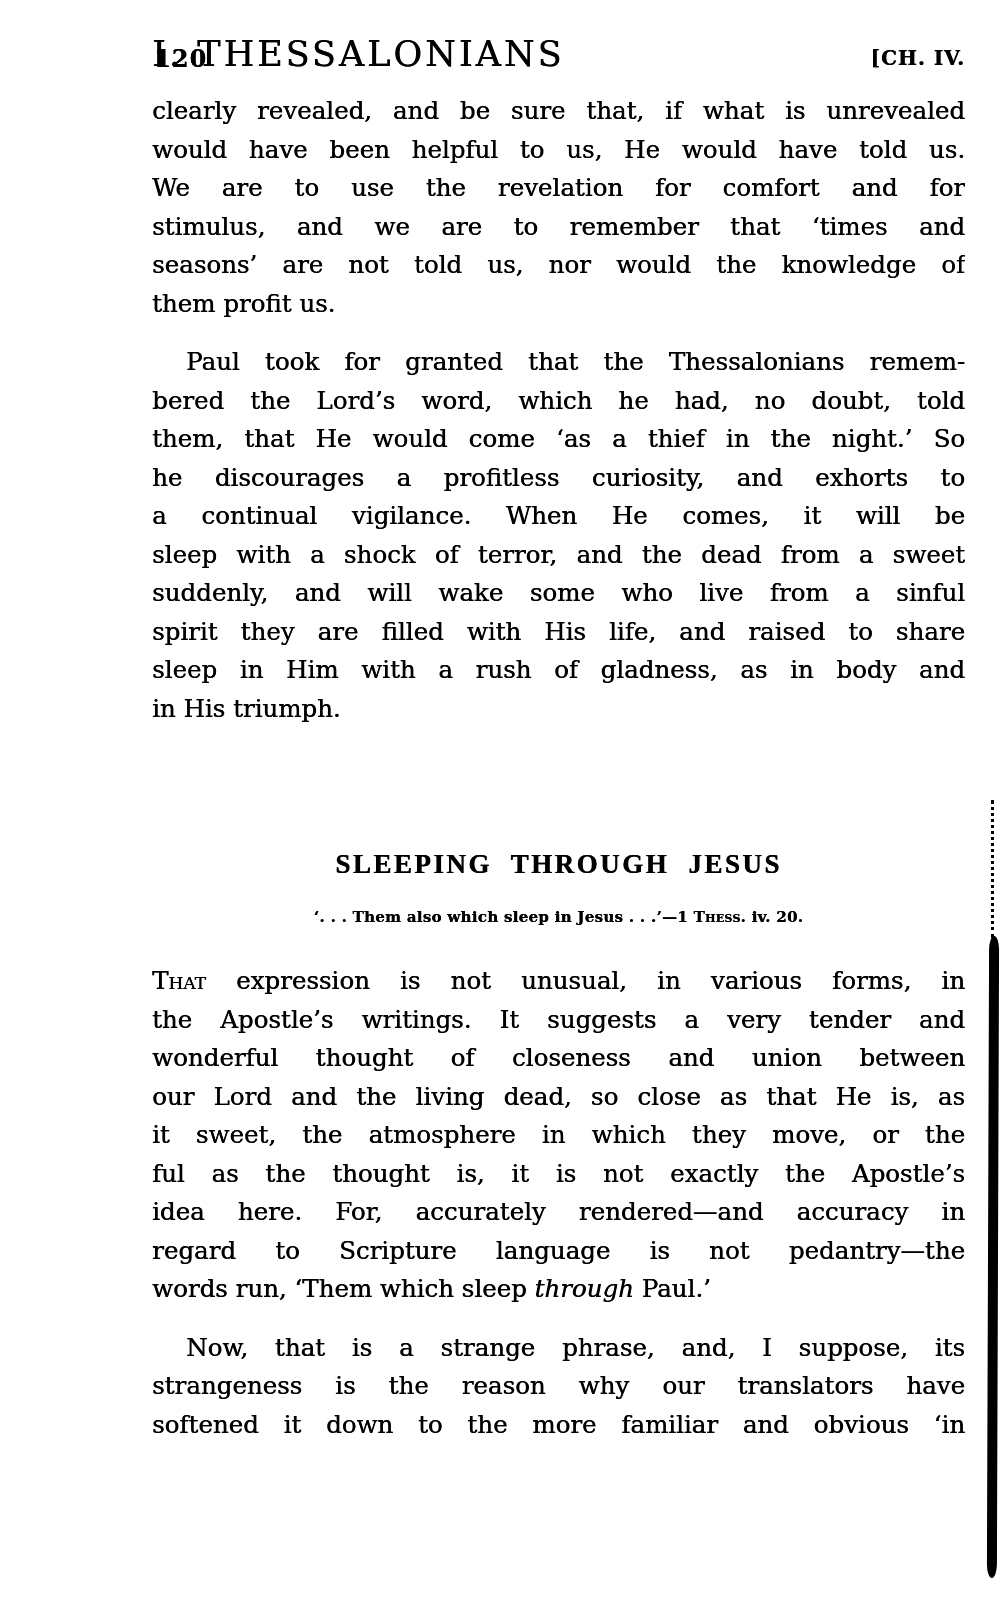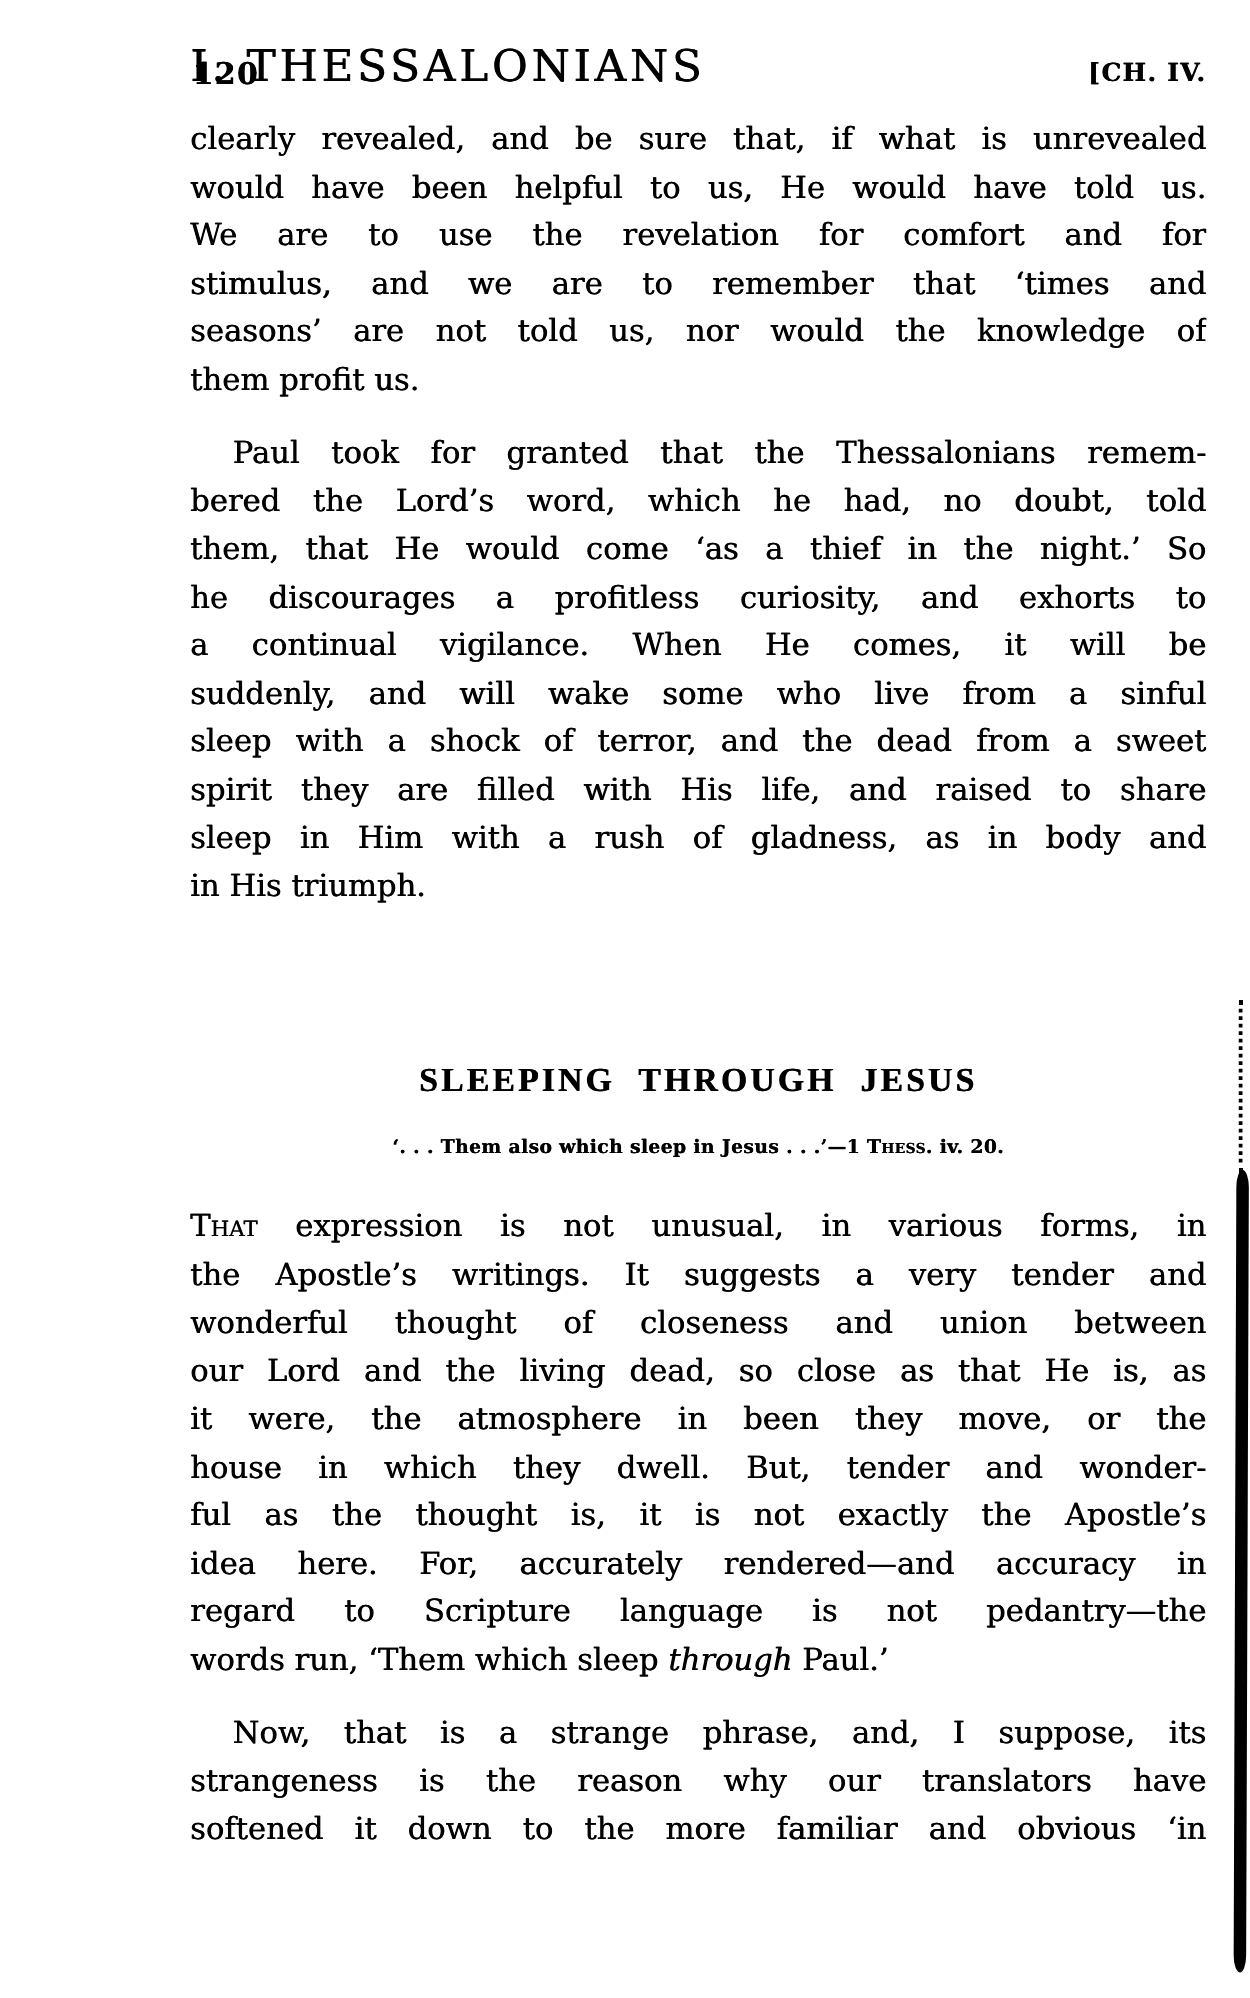--- a/index.html
+++ b/index.html
@@ -97,37 +97,36 @@
         <div class="line">stimulus, and we are to remember that ‘times and</div>
         <div class="line">seasons’ are not told us, nor would the knowledge of</div>
         <div class="line lastline">them profit us.</div>
       </div>
       <div class="paragraph">
         <div class="line indent">Paul took for granted that the Thessalonians remem-</div>
         <div class="line">bered the Lord’s word, which he had, no doubt, told</div>
         <div class="line">them, that He would come ‘as a thief in the night.’ So</div>
         <div class="line">he discourages a profitless curiosity, and exhorts to</div>
         <div class="line">a continual vigilance. When He comes, it will be</div>
+        <div class="line">sleep with a shock of terror, and the dead from a sweet</div>
         <div class="line">suddenly, and will wake some who live from a sinful</div>
-        <div class="line">sleep with a shock of terror, and the dead from a sweet</div>
         <div class="line">spirit they are filled with His life, and raised to share</div>
         <div class="line">sleep in Him with a rush of gladness, as in body and</div>
         <div class="line lastline">in His triumph.</div>
       </div>
     </div>
   <div class="section-heading">SLEEPING THROUGH JESUS</div>
   <div class="epigraph"><span>‘. . . Them also which sleep in Jesus . . .’—1 </span><span class="sc">Thess.</span><span> iv. 20.</span></div>
   <div class="group" id="bottom-paras">
       <div class="paragraph">
         <div class="line"><span class="sc">That</span><span> expression is not unusual, in various forms, in</span></div>
         <div class="line">the Apostle’s writings. It suggests a very tender and</div>
         <div class="line">wonderful thought of closeness and union between</div>
         <div class="line">our Lord and the living dead, so close as that He is, as</div>
-        <div class="line">it were, the atmosphere in been they move, or the</div>
-        <div class="line">house in which they dwell. But, tender and wonder-</div>
+        <div class="line">it sweet, the atmosphere in which they move, or the</div>
         <div class="line">ful as the thought is, it is not exactly the Apostle’s</div>
         <div class="line">idea here. For, accurately rendered—and accuracy in</div>
         <div class="line">regard to Scripture language is not pedantry—the</div>
         <div class="line lastline"><span>words run, ‘Them which sleep </span><span class="i">through</span><span> Paul.’</span></div>
       </div>
       <div class="paragraph">
         <div class="line indent">Now, that is a strange phrase, and, I suppose, its</div>
         <div class="line">strangeness is the reason why our translators have</div>
         <div class="line">softened it down to the more familiar and obvious ‘in</div>
       </div>

